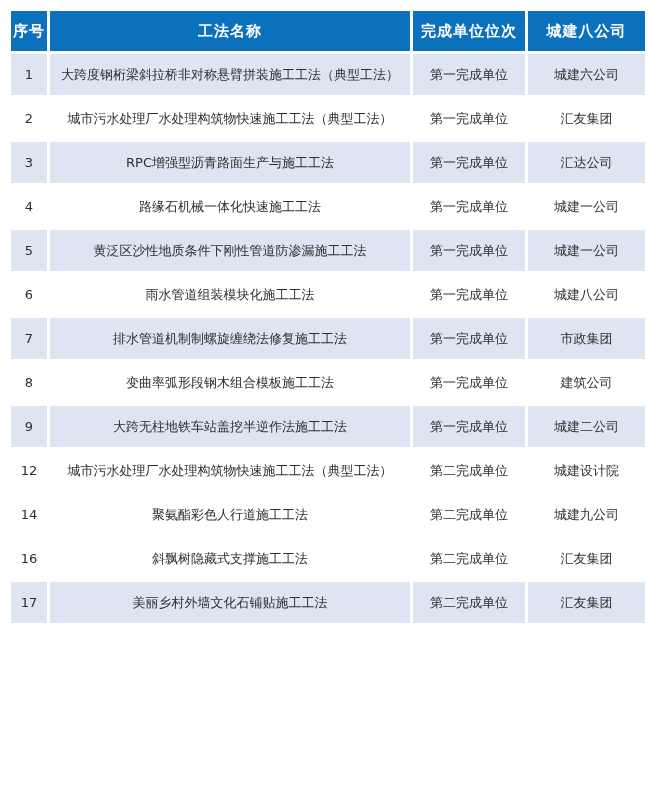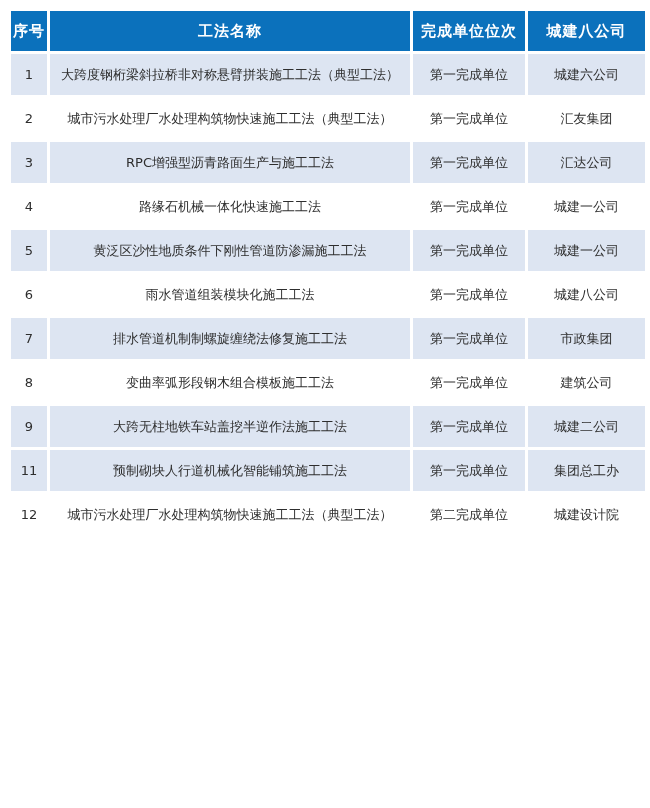--- a/index.html
+++ b/index.html
@@ -112,27 +112,39 @@
           <td>变曲率弧形段钢木组合模板施工工法</td>
           <td>第一完成单位</td>
           <td>建筑公司</td>
         </tr>
         <tr class="row-alt">
           <td>9</td>
           <td>大跨无柱地铁车站盖挖半逆作法施工工法</td>
           <td>第一完成单位</td>
           <td>城建二公司</td>
         </tr>
-        <tr class="row-alt">
-          <td>11</td>
-          <td>预制砌块人行道机械化智能铺筑施工工法</td>
-          <td>第一完成单位</td>
-          <td>集团总工办</td>
-        </tr>
         <tr class="row-plain">
           <td>12</td>
           <td>城市污水处理厂水处理构筑物快速施工工法（典型工法）</td>
           <td>第二完成单位</td>
           <td>城建设计院</td>
         </tr>
+        <tr class="row-plain">
+          <td>14</td>
+          <td>聚氨酯彩色人行道施工工法</td>
+          <td>第二完成单位</td>
+          <td>城建九公司</td>
+        </tr>
+        <tr class="row-plain">
+          <td>16</td>
+          <td>斜飘树隐藏式支撑施工工法</td>
+          <td>第二完成单位</td>
+          <td>汇友集团</td>
+        </tr>
+        <tr class="row-alt">
+          <td>17</td>
+          <td>美丽乡村外墙文化石铺贴施工工法</td>
+          <td>第二完成单位</td>
+          <td>汇友集团</td>
+        </tr>
       </tbody>
   </table>
 </div>
 
 </body></html>

